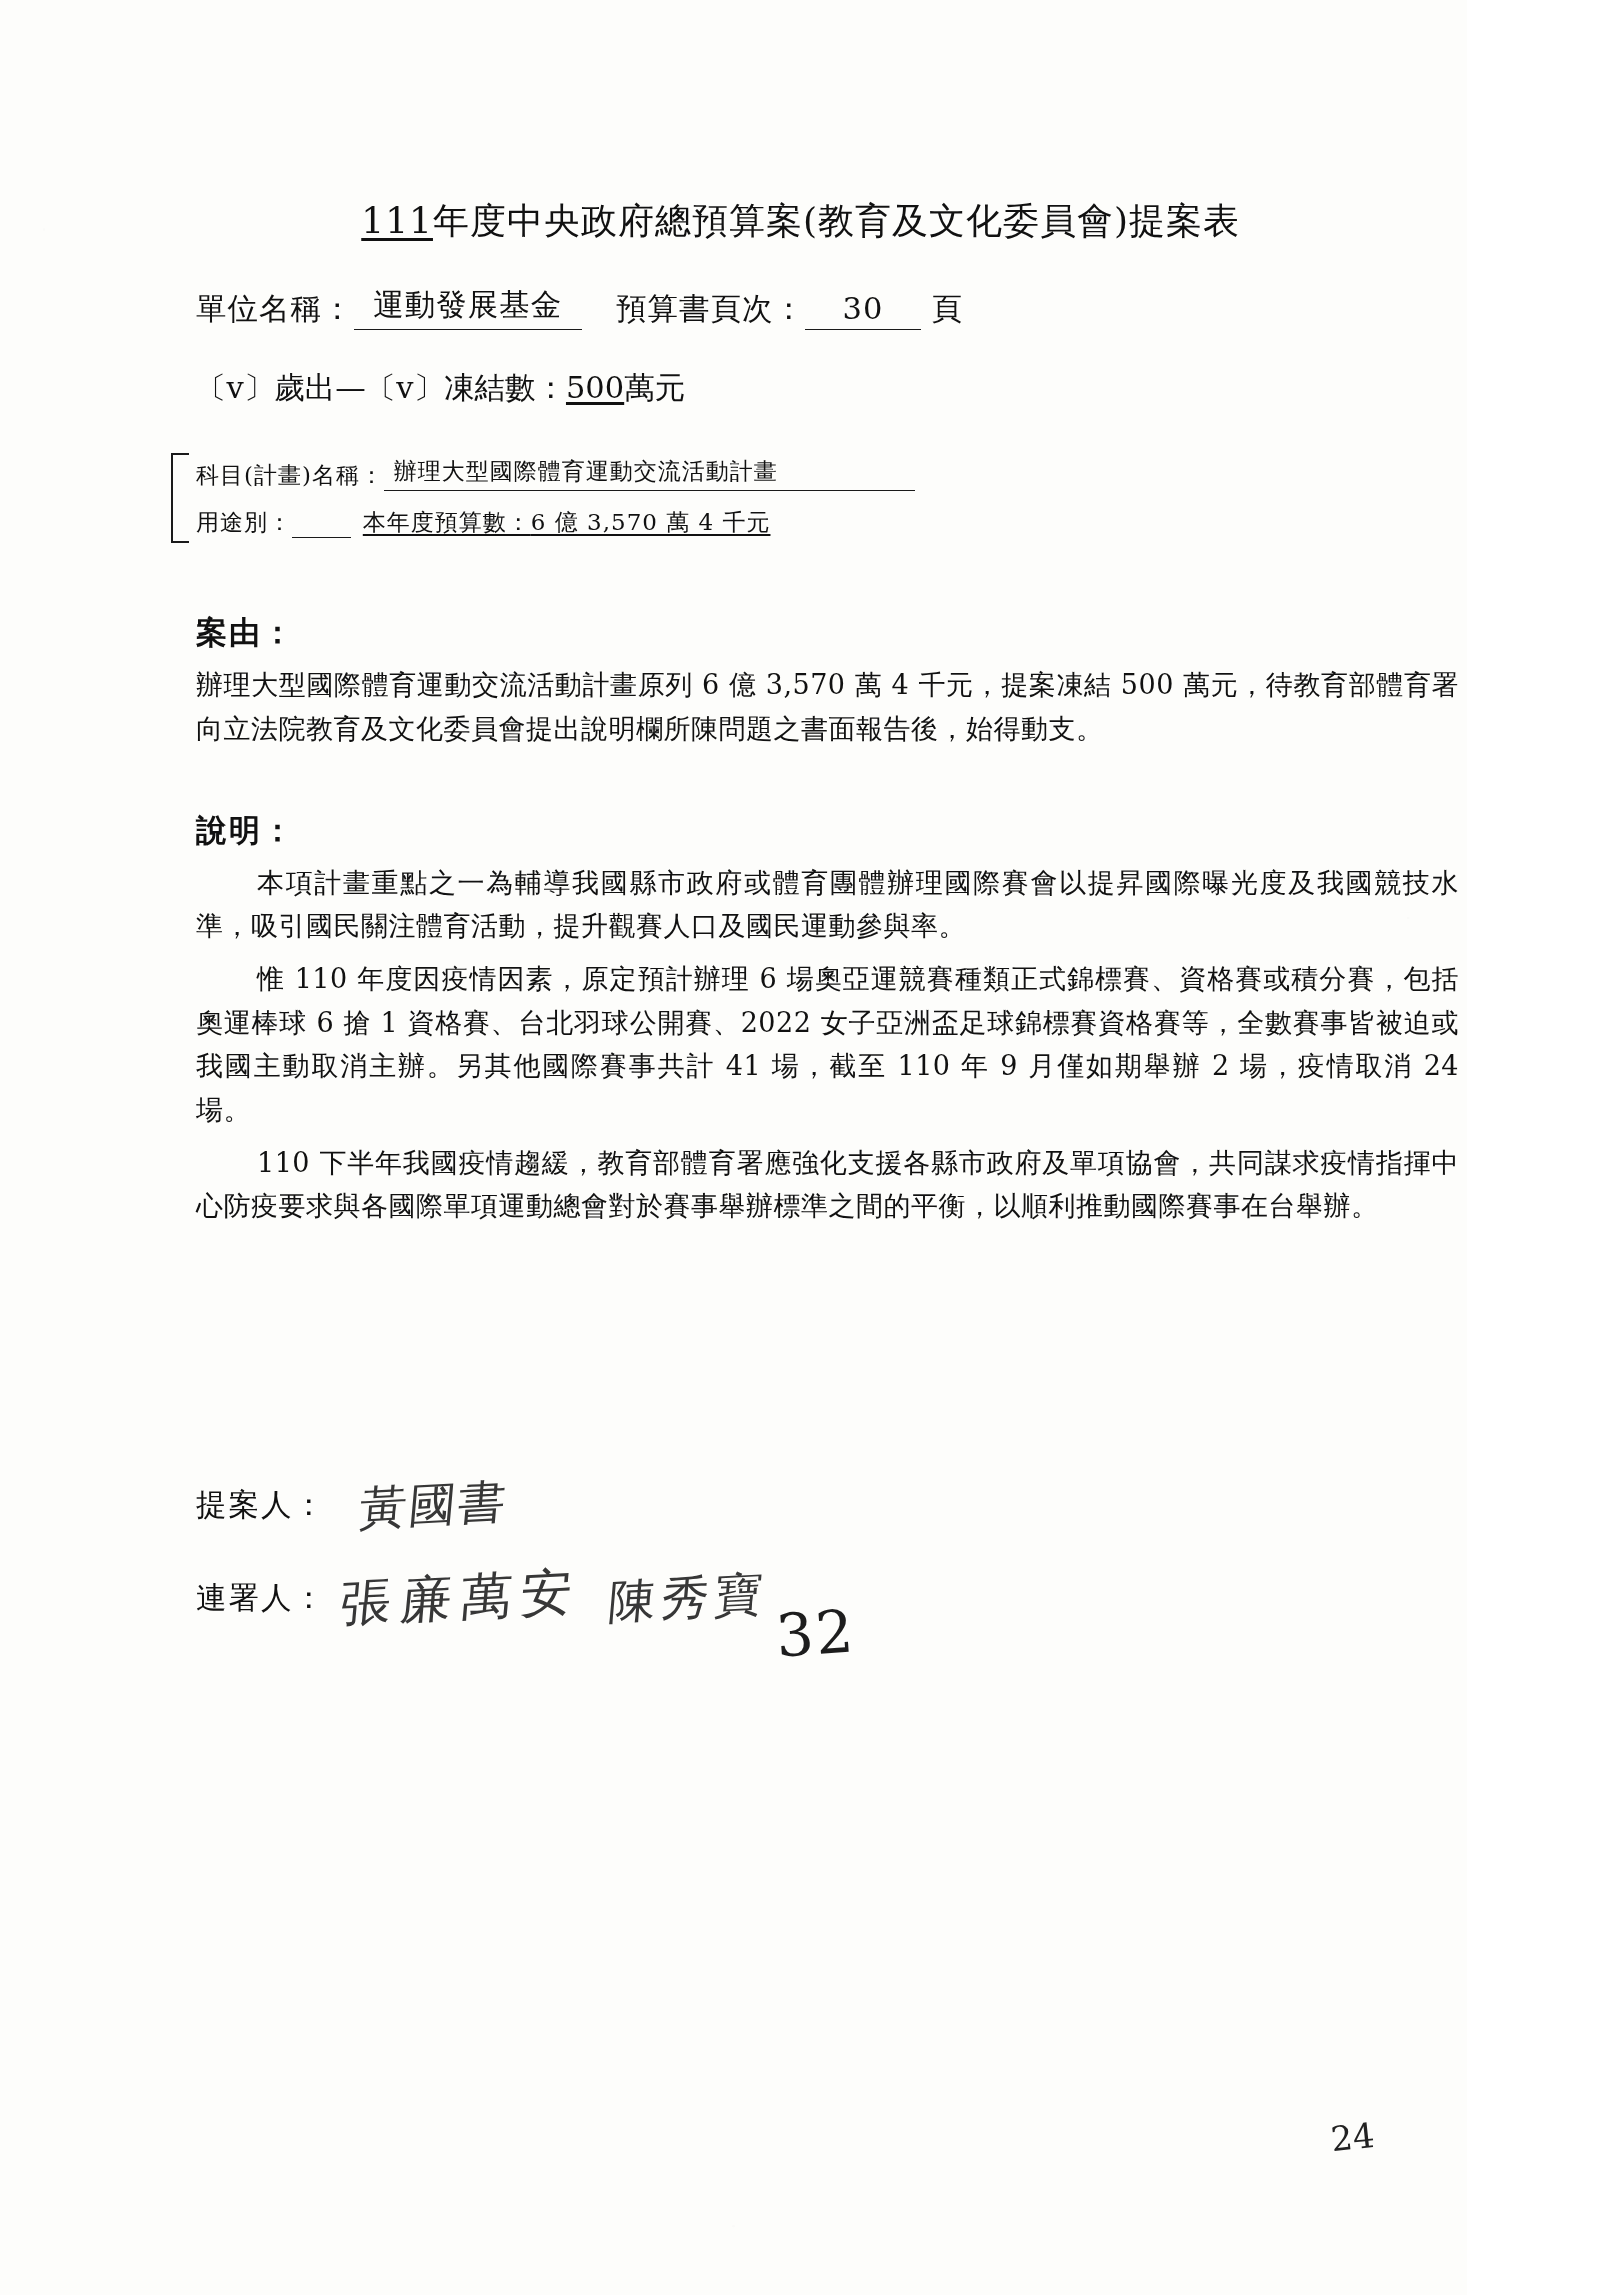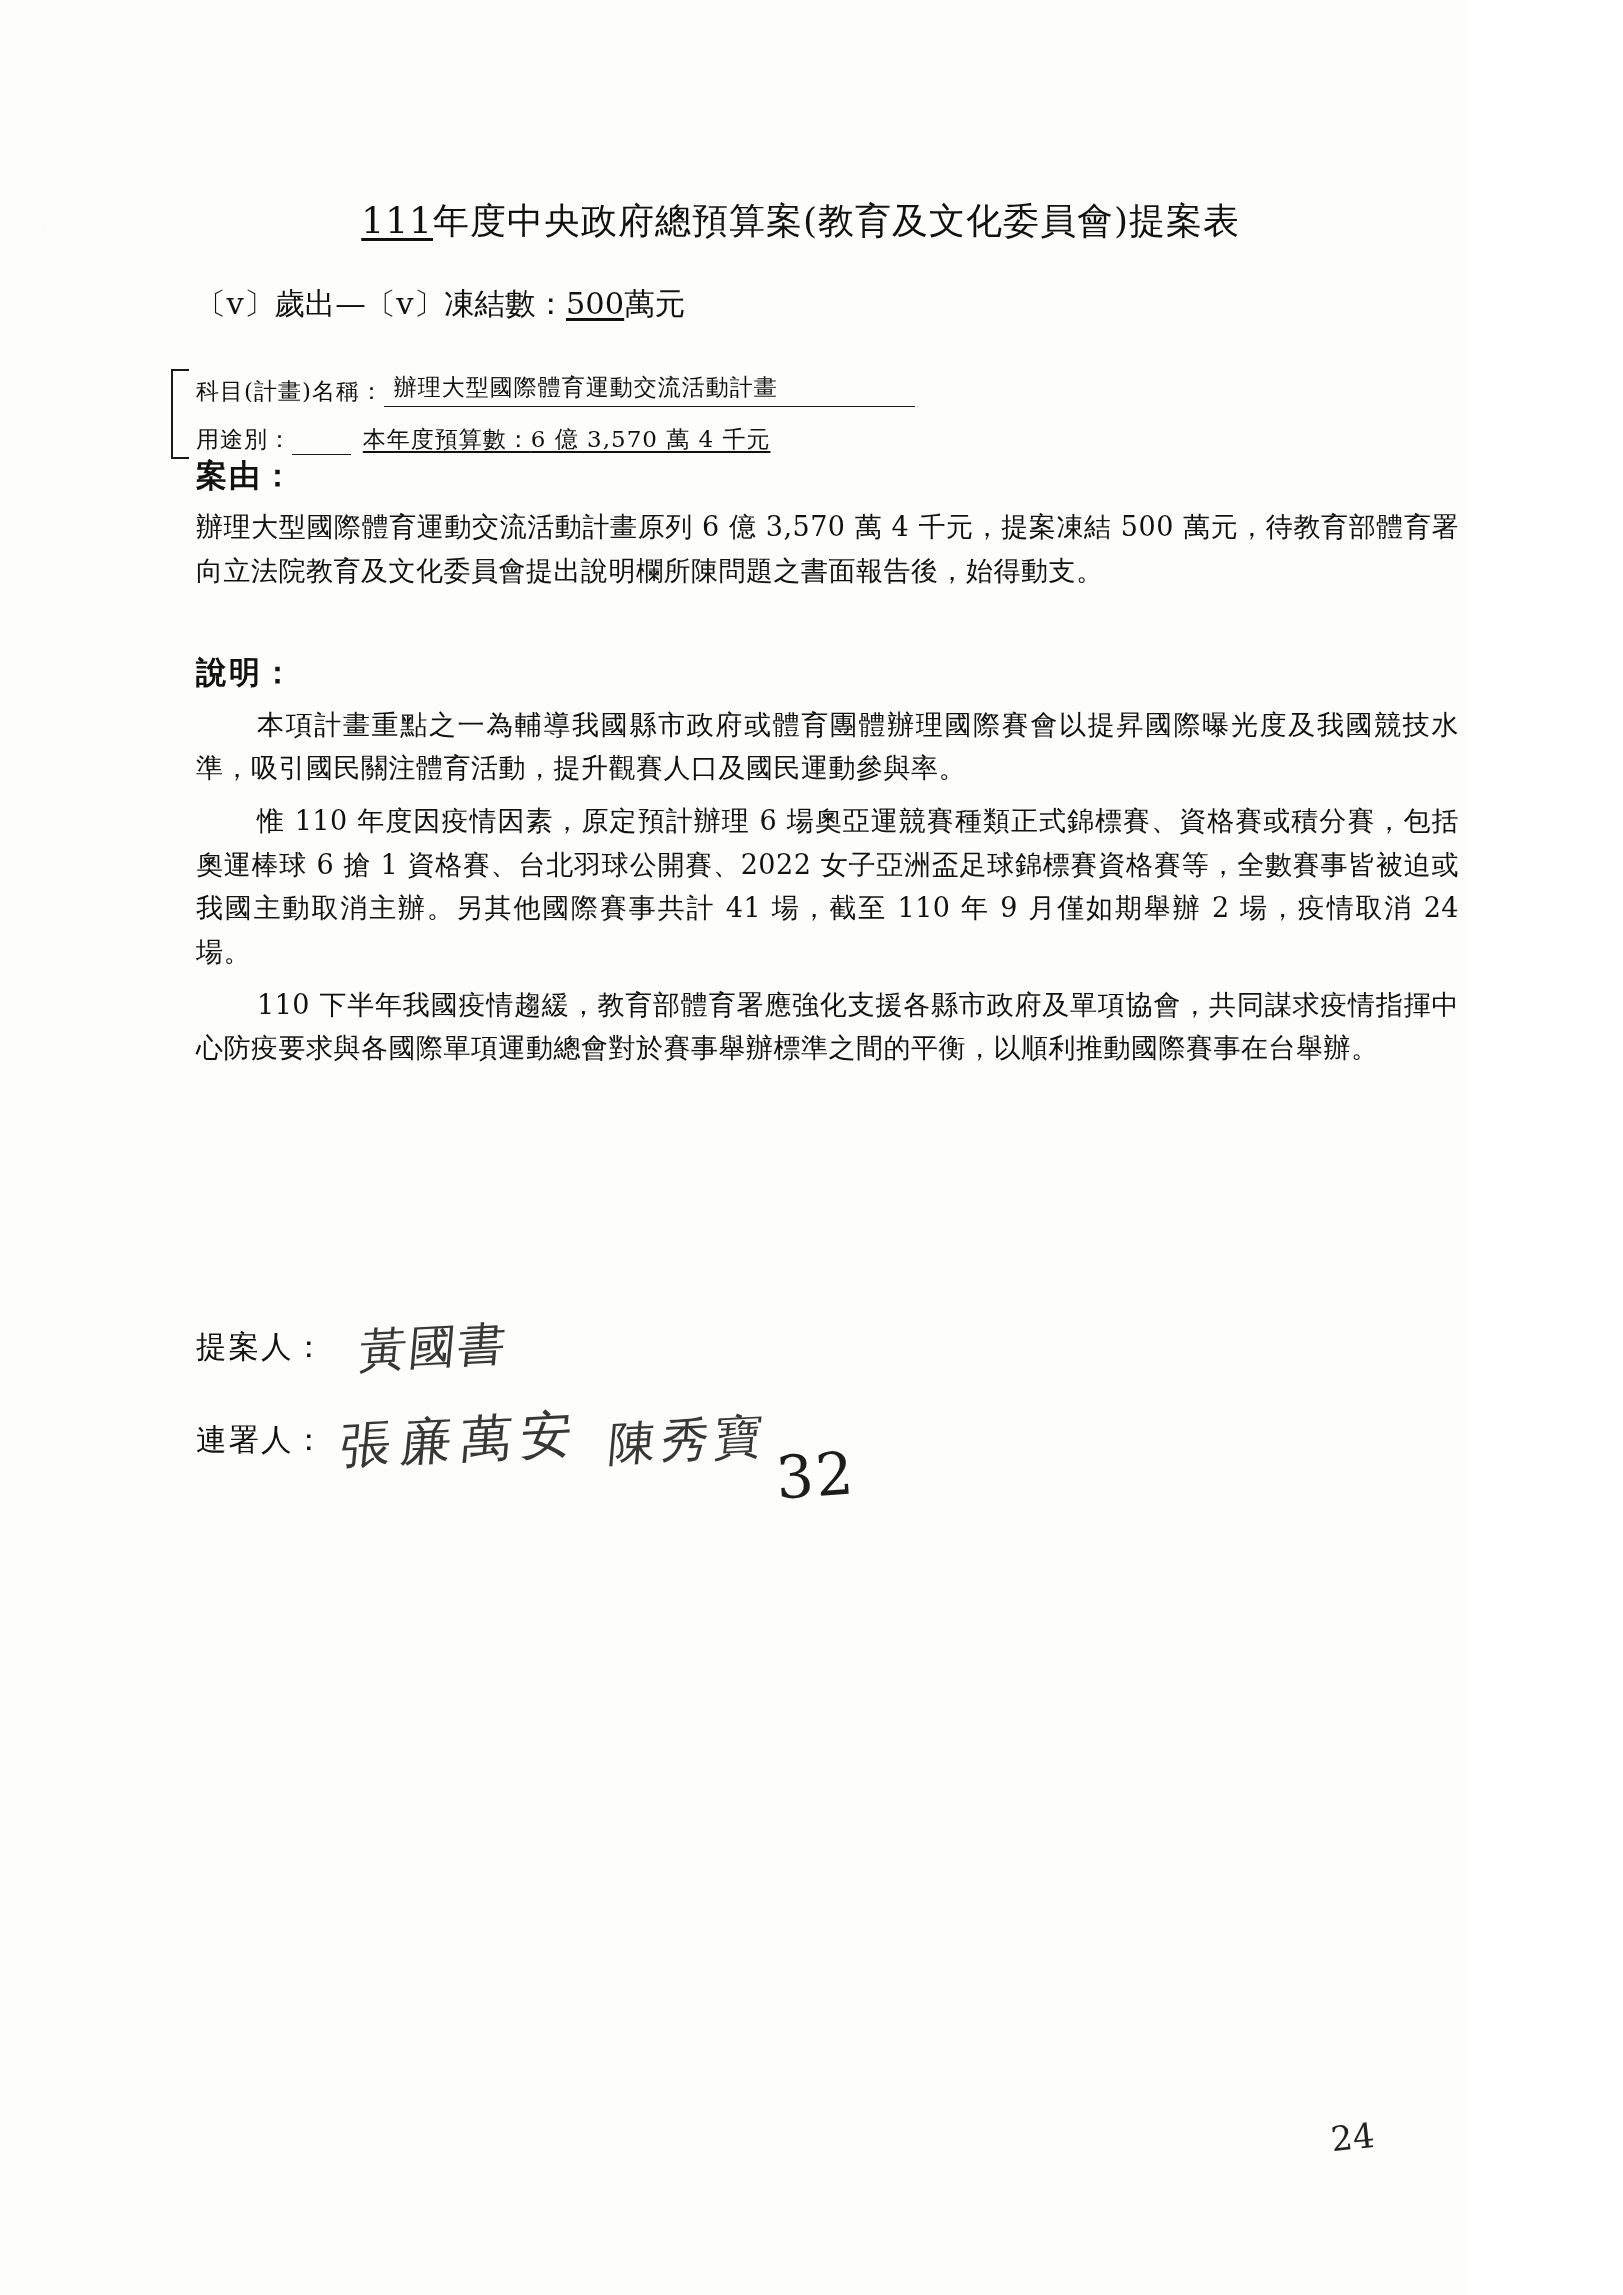--- a/index.html
+++ b/index.html
@@ -106,20 +106,21 @@
   }
   .u-blank {
     display: inline-block;
     border-bottom: 1.5px solid #1a1a1a;
     width: 59px;
     height: 27.5px;
   }
   .u-text { text-decoration: underline; text-underline-offset: 3.9px; }
 
   .section {
+    margin-top: 74px;
     padding-left: 34px;
   }
   .sec-head {
     font-size: 31px;
     letter-spacing: 2px;
     font-weight: bold;
   }
   .para {
     font-size: 27px;
     line-height: 1.62;
@@ -180,20 +181,27 @@
 </head>
 <body>
 
 <div class="page">
   <div class="doc">
 
     <div class="title">
       <span class="ul">111</span><span>年度中央政府總預算案(教育及文化委員會)提案表</span>
     </div>
 
+    <div class="row r-unit">
+      <span class="lbl">單位名稱：</span>
+      <span class="val-ul" style="min-width:211px">運動發展基金</span>
+      <span class="lbl gap-l">預算書頁次：</span>
+      <span class="val-ul" style="min-width:98px">30</span>
+      <span class="lbl gap-s">頁</span>
+    </div>
 
     <div class="r-freeze">
       <span>〔v〕歲出—〔v〕凍結數：</span><span class="u">500</span><span>萬元</span>
     </div>
 
     <div class="bracket-block">
       <div class="bracket"></div>
 
       <div class="bb-line">
         <span class="lbl">科目(計畫)名稱：</span>

